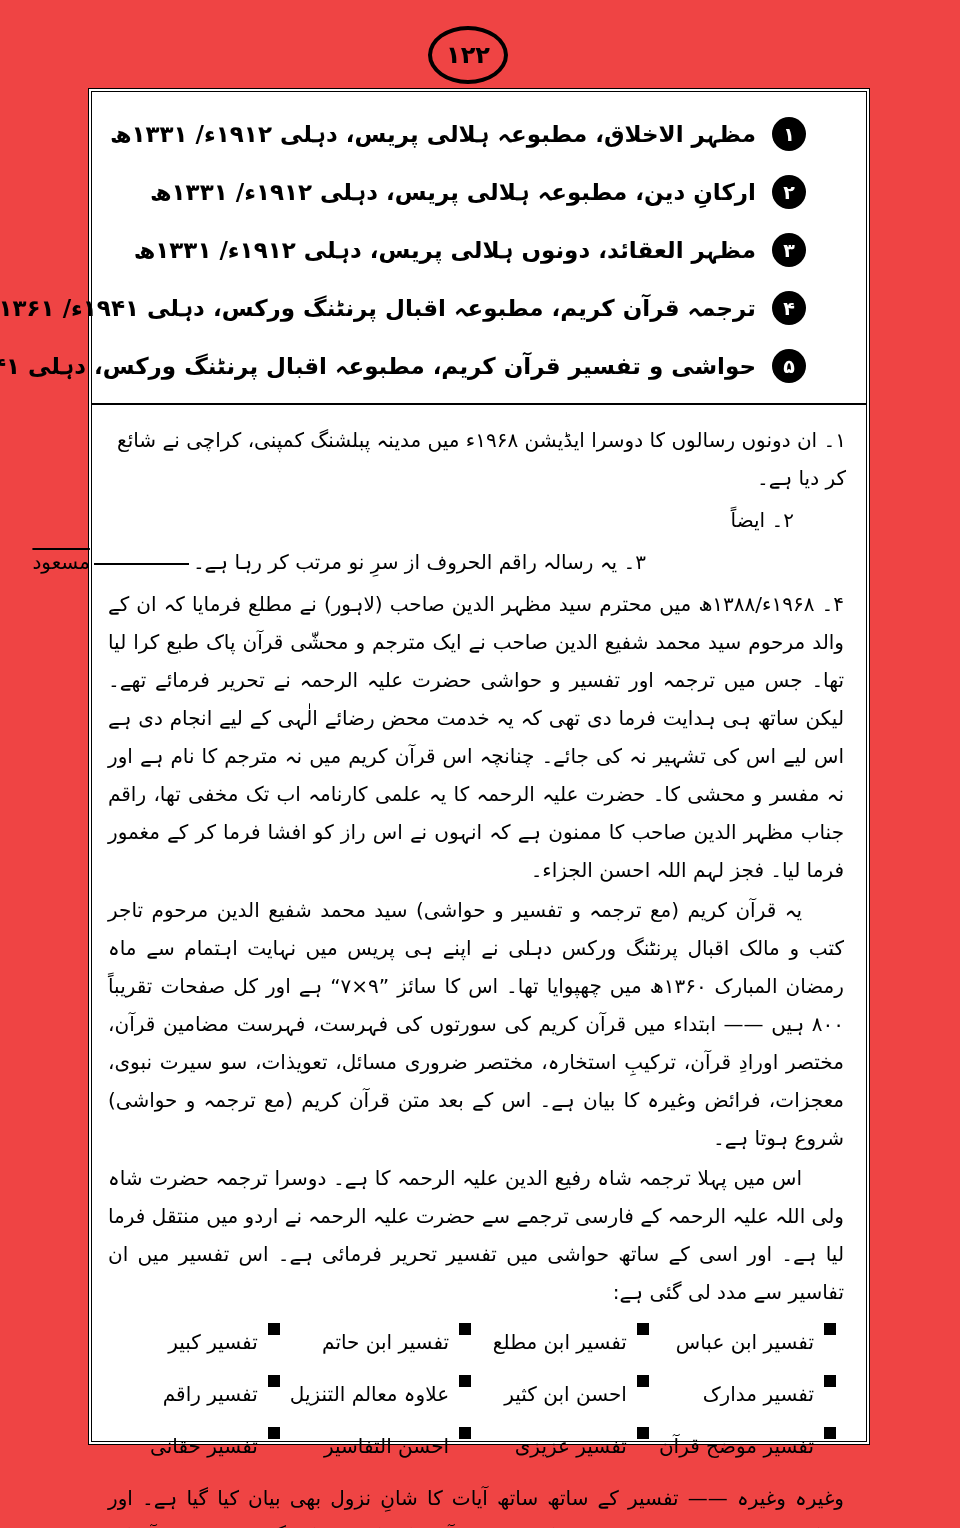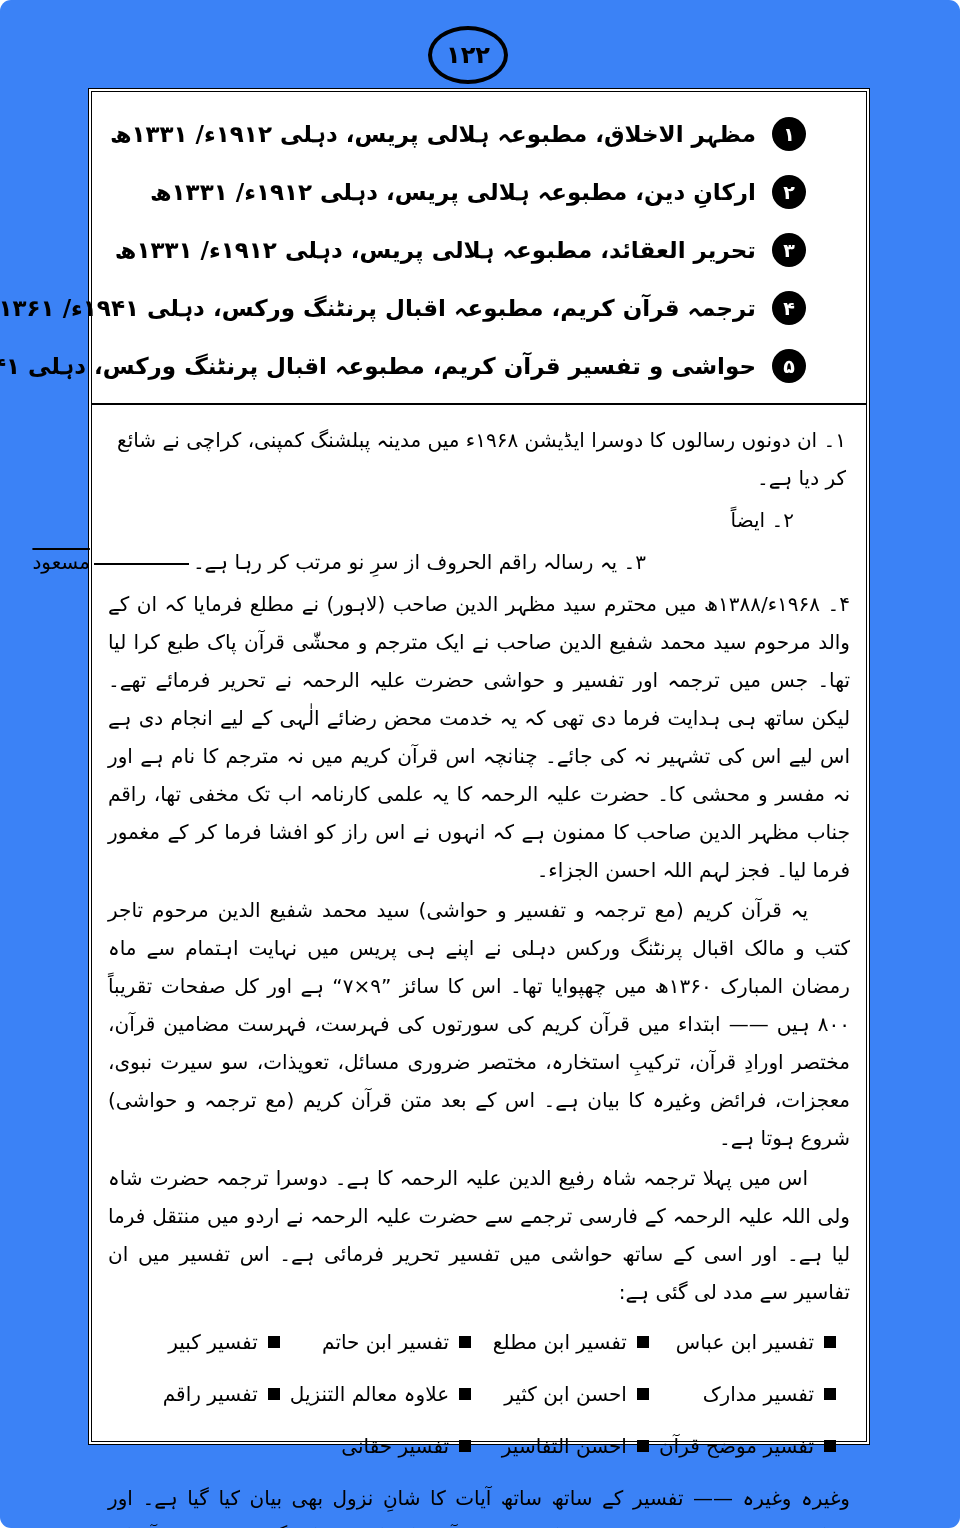--- a/index.html
+++ b/index.html
@@ -1,24 +1,23 @@
 <!DOCTYPE html>
 <html lang="ur"><head>
 <meta charset="utf-8">
 <style>
   html,body{margin:0;padding:0;background:#ffffff;}
   .page{
     position:relative;
     width:960px;height:1528px;
-    background:#3b82f6;
+    background:#ef4444;
     font-family:"DejaVu Sans",sans-serif;
     direction:rtl;
     color:#000;
     overflow:hidden;
-    border-radius:11px;
   }
   .oval{
     position:absolute;top:26px;left:428px;
     width:72px;height:50px;
     border:4px solid #000;border-radius:50%;
     display:flex;align-items:center;justify-content:center;
     font-size:24px;font-weight:bold;
   }
   .frame{
     position:absolute;top:88px;left:88px;
@@ -50,33 +49,33 @@
   .note{margin:4px;}
   .note-iden{padding-right:52px;}
   .note-attrib-line{padding-right:200px;white-space:nowrap;}
   .dash-rule{
     display:inline-block;width:95px;
     border-top:2px solid #000;
     vertical-align:middle;margin:0 4px;
   }
   .attr{text-decoration:overline;}
   .para{
-    margin:2px 0 0 0;
+    margin:2px 6px 0 0;
     text-align:justify;
   }
   .indent{text-indent:42px;}
   .tafsir-grid{
     display:grid;
     grid-template-columns:repeat(4,1fr);
     row-gap:14px;
     padding:12px 4px 12px 4px;
     font-size:20px;
   }
   .tafsir-cell{
-    display:flex;align-items:center;gap:10px;
+    display:flex;align-items:flex-start;gap:10px;
     padding-right:10px;white-space:nowrap;
   }
   .bullet{
     width:12px;height:12px;min-width:12px;
     background:#000;display:inline-block;
   }
 </style>
 </head>
 <body>
 
@@ -92,21 +91,21 @@
       <div class="work-item">
         <span class="badge">۱</span>
         <span>مظہر الاخلاق، مطبوعہ ہلالی پریس، دہلی ۱۹۱۲ء/ ۱۳۳۱ھ</span>
       </div>
       <div class="work-item">
         <span class="badge">۲</span>
         <span>ارکانِ دین، مطبوعہ ہلالی پریس، دہلی ۱۹۱۲ء/ ۱۳۳۱ھ</span>
       </div>
       <div class="work-item">
         <span class="badge">۳</span>
-        <span>تحریر العقائد، مطبوعہ ہلالی پریس، دہلی ۱۹۱۲ء/ ۱۳۳۱ھ</span>
+        <span>مظہر العقائد، دونوں ہلالی پریس، دہلی ۱۹۱۲ء/ ۱۳۳۱ھ</span>
       </div>
       <div class="work-item">
         <span class="badge">۴</span>
         <span>ترجمہ قرآن کریم، مطبوعہ اقبال پرنٹنگ ورکس، دہلی ۱۹۴۱ء/ ۱۳۶۱ھ</span>
       </div>
       <div class="work-item">
         <span class="badge">۵</span>
         <span>حواشی و تفسیر قرآن کریم، مطبوعہ اقبال پرنٹنگ ورکس، دہلی ۱۹۴۱ء/ ۱۳۶۱ھ</span>
       </div>
     </div>
@@ -155,20 +154,24 @@
         <div class="tafsir-cell">
             <span class="bullet"></span>
             <span>تفسیر راقم</span>
           </div>
         <div class="tafsir-cell">
             <span class="bullet"></span>
             <span>تفسیر موضح قرآن</span>
           </div>
         <div class="tafsir-cell">
             <span class="bullet"></span>
+            <span>تفسیر عزیزی</span>
+          </div>
+        <div class="tafsir-cell">
+            <span class="bullet"></span>
             <span>احسن التفاسیر</span>
           </div>
         <div class="tafsir-cell">
             <span class="bullet"></span>
             <span>تفسیر حقانی</span>
           </div>
       </div>
 
       <p class="para">وغیرہ وغیرہ —— تفسیر کے ساتھ ساتھ آیات کا شانِ نزول بھی بیان کیا گیا ہے۔ اور محکم و متشابہ، ناسخ و منسوخ، مکی و مدنی آیات کا ذکر بھی کیا گیا ہے۔ متن قرآن کے ساتھ ساتھ جو حواشی چل رہے ہیں، ان کے علاوہ آخر میں تقریباً ۱۰۶ کئی کالمی صفحات پر بقیہ حواشی بیان کیے گئے ہیں۔ یہ حواشی اتنی باریک قلم سے لکھے گئے ہیں کہ بمشکل تمام پڑھے جاتے ہیں۔</p>
 

